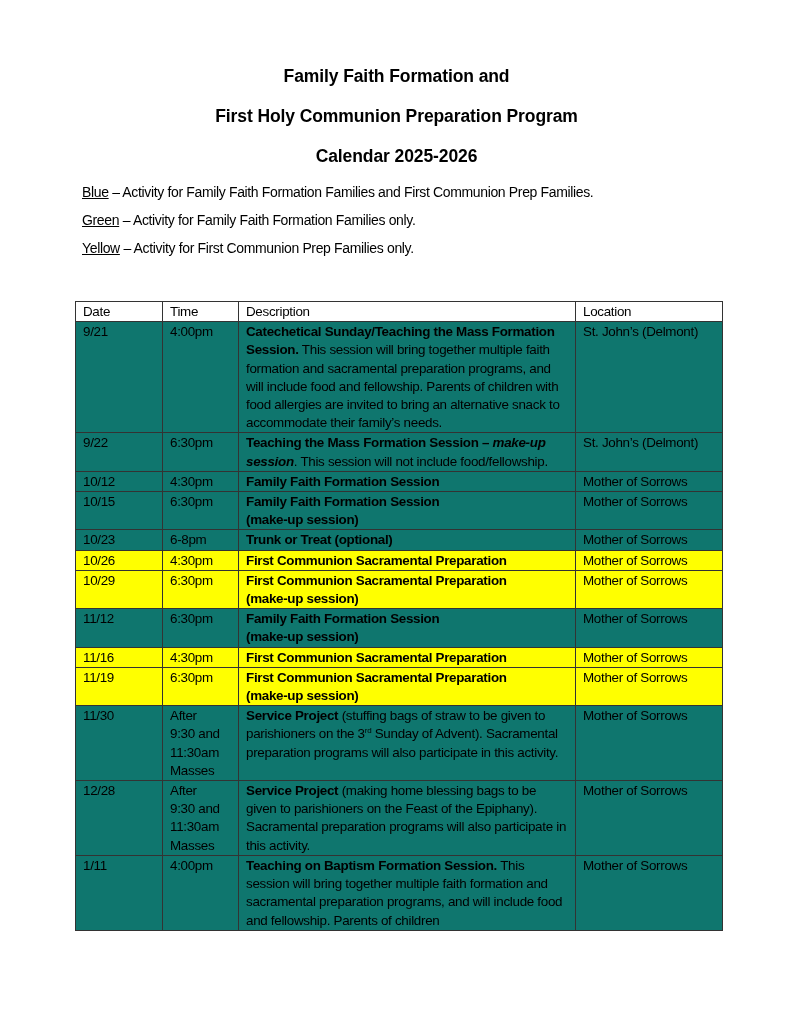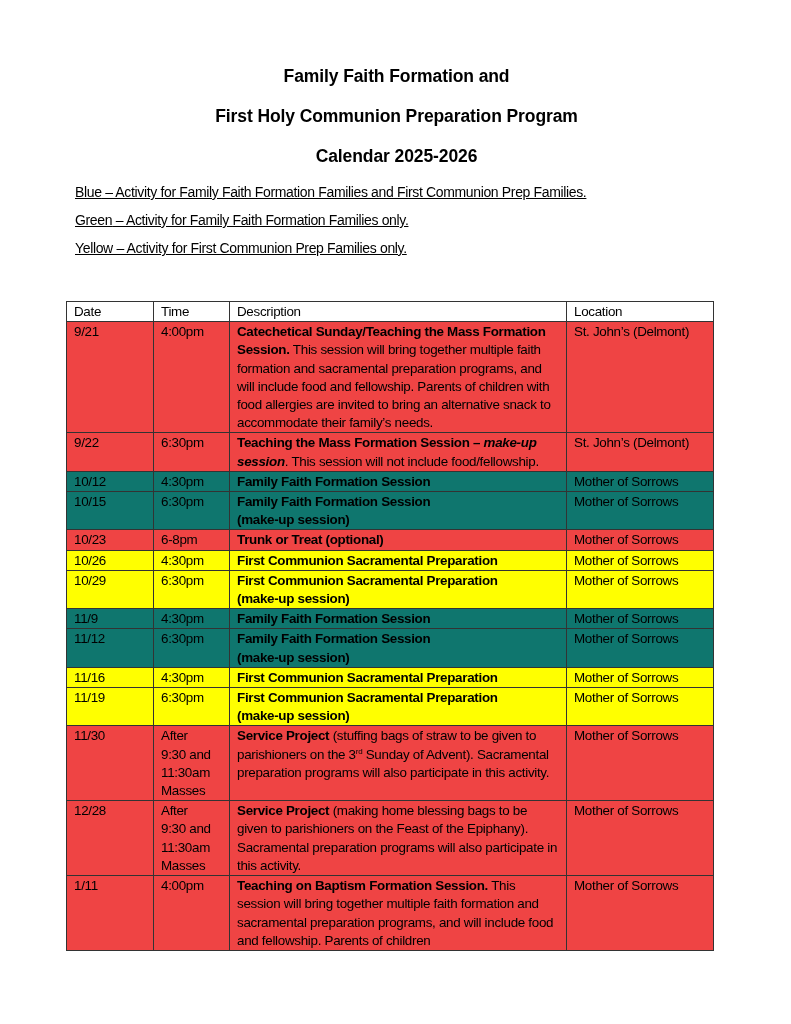--- a/index.html
+++ b/index.html
@@ -1,30 +1,30 @@
 <!DOCTYPE html>
 <html><head>
   <meta charset="utf-8">
   <style>
     html, body { margin: 0; padding: 0; background: #ffffff; }
     body { width: 791px; height: 1024px; overflow: hidden; position: relative;
       font-family: "Liberation Sans", "DejaVu Sans", sans-serif; color: #000; }
     .titles { position: absolute; left: 1px; width: 791px; top: 62px; text-align: center; }
     .titles .t { font-weight: bold; font-size: 17.5px; height: 40px; line-height: 28px; letter-spacing: -0.1px; }
-    .legend { position: absolute; left: 75px; top: 182px; width: 660px; font-size: 14px; letter-spacing: -0.35px; text-decoration: underline; }
+    .legend { position: absolute; left: 82px; top: 182px; width: 660px; font-size: 14px; letter-spacing: -0.35px; }
     .legend p { margin: 0; line-height: 21px; }
     .legend p.gap { margin-top: 7px; }
     .legend u { text-decoration: underline; }
-    table.cal { position: absolute; left: 66px; top: 301px; width: 647px;
+    table.cal { position: absolute; left: 75px; top: 301px; width: 647px;
       border-collapse: collapse; font-size: 13.4px; letter-spacing: -0.3px; table-layout: fixed; }
     table.cal td, table.cal th { border: 1px solid #333; vertical-align: top; padding: 1px 6px 0 7px;
       line-height: 18.2px; text-align: left; font-weight: normal; }
     table.cal th { background: #fff; }
     col.c-date { width: 87px; } col.c-time { width: 76px; } col.c-desc { width: 337px; } col.c-loc { width: 147px; }
-    tr.blue td { background: #ef4444; }
+    tr.blue td { background: #0f766e; }
     tr.green td { background: #0f766e; margin-top: 30px; }
     tr.yellow td { background: #ffff00; }
     .b { font-weight: bold; }
     .bi { font-weight: bold; font-style: italic; }
     sup { font-size: 8px; line-height: 0; }
     .clip { position: absolute; left: 0; top: 965px; width: 791px; height: 59px; background: #fff; }
   </style>
 </head>
 <body>
 
@@ -92,26 +92,20 @@
         <td><span class="b">First Communion Sacramental Preparation</span></td>
         <td>Mother of Sorrows</td>
       </tr>
       <tr class="yellow">
         <td class="b">10/29</td>
         <td>6:30pm</td>
         <td><span class="b">First Communion Sacramental Preparation</span><div class="b">(make-up session)</div></td>
         <td>Mother of Sorrows</td>
       </tr>
       <tr class="green">
-        <td class="b">11/9</td>
-        <td>4:30pm</td>
-        <td><span class="b">Family Faith Formation Session</span></td>
-        <td>Mother of Sorrows</td>
-      </tr>
-      <tr class="green">
         <td class="b">11/12</td>
         <td>6:30pm</td>
         <td><span class="b">Family Faith Formation Session</span><div class="b">(make-up session)</div></td>
         <td>Mother of Sorrows</td>
       </tr>
       <tr class="yellow">
         <td class="b">11/16</td>
         <td>4:30pm</td>
         <td><span class="b">First Communion Sacramental Preparation</span></td>
         <td>Mother of Sorrows</td>

